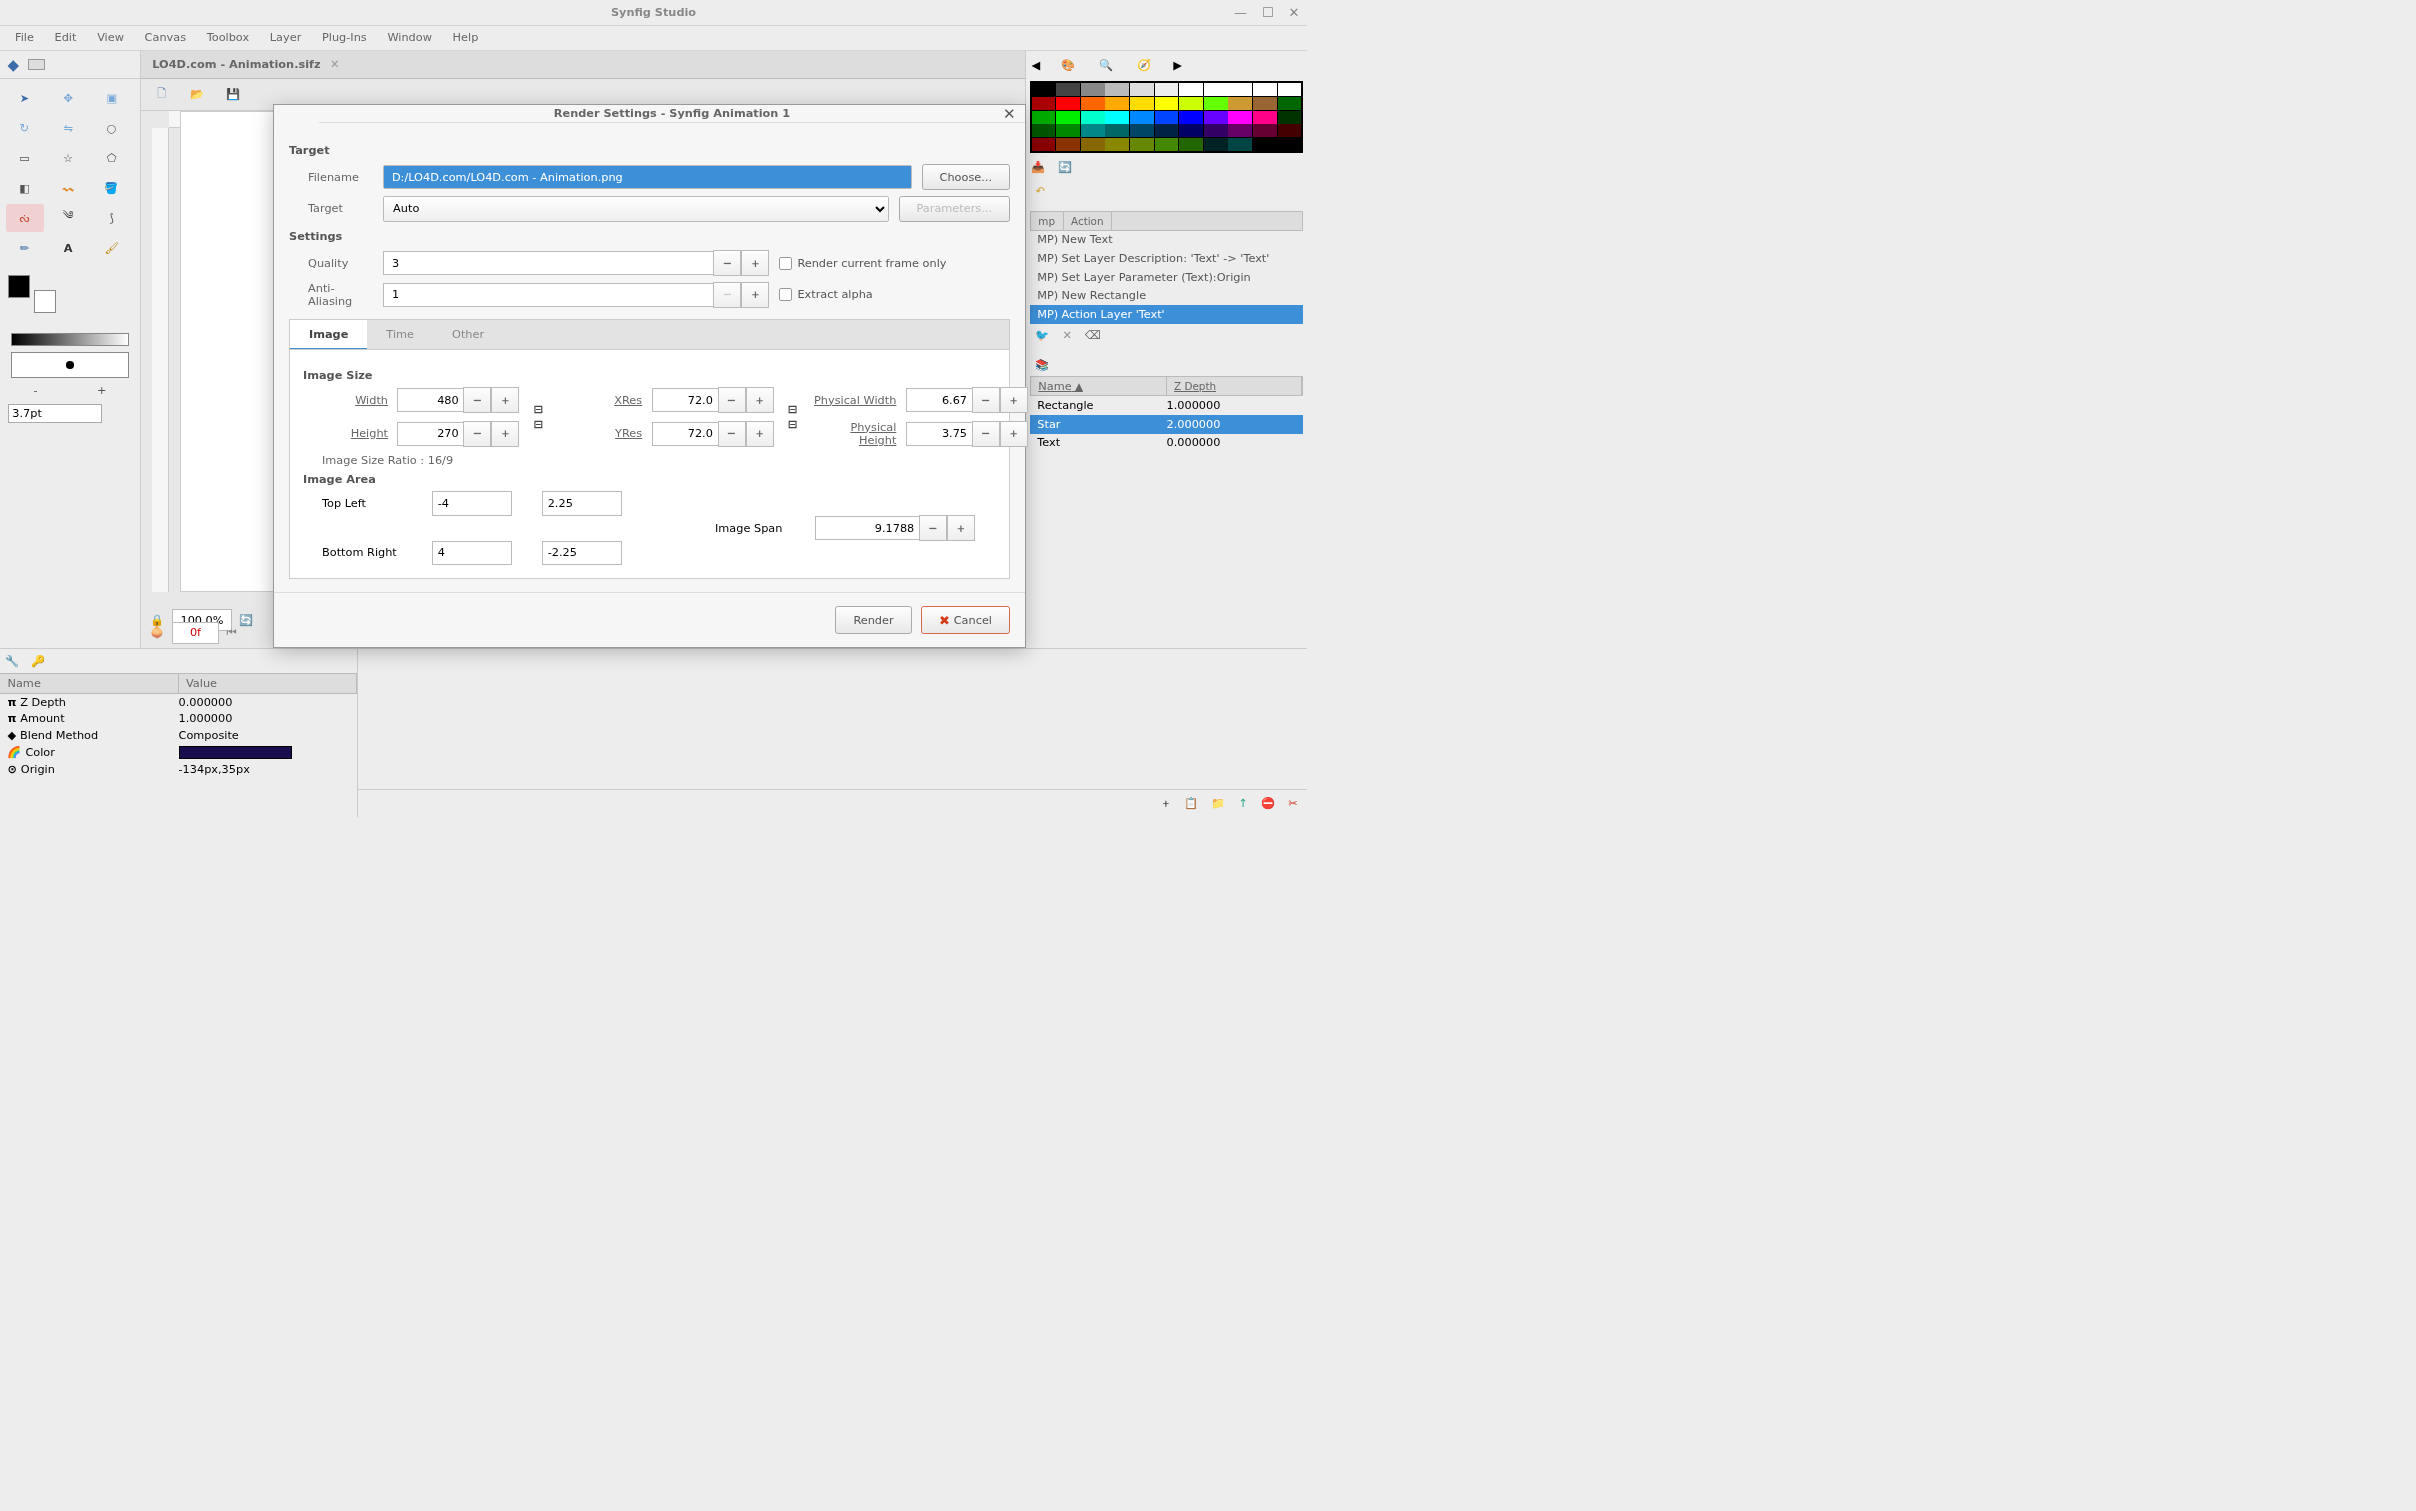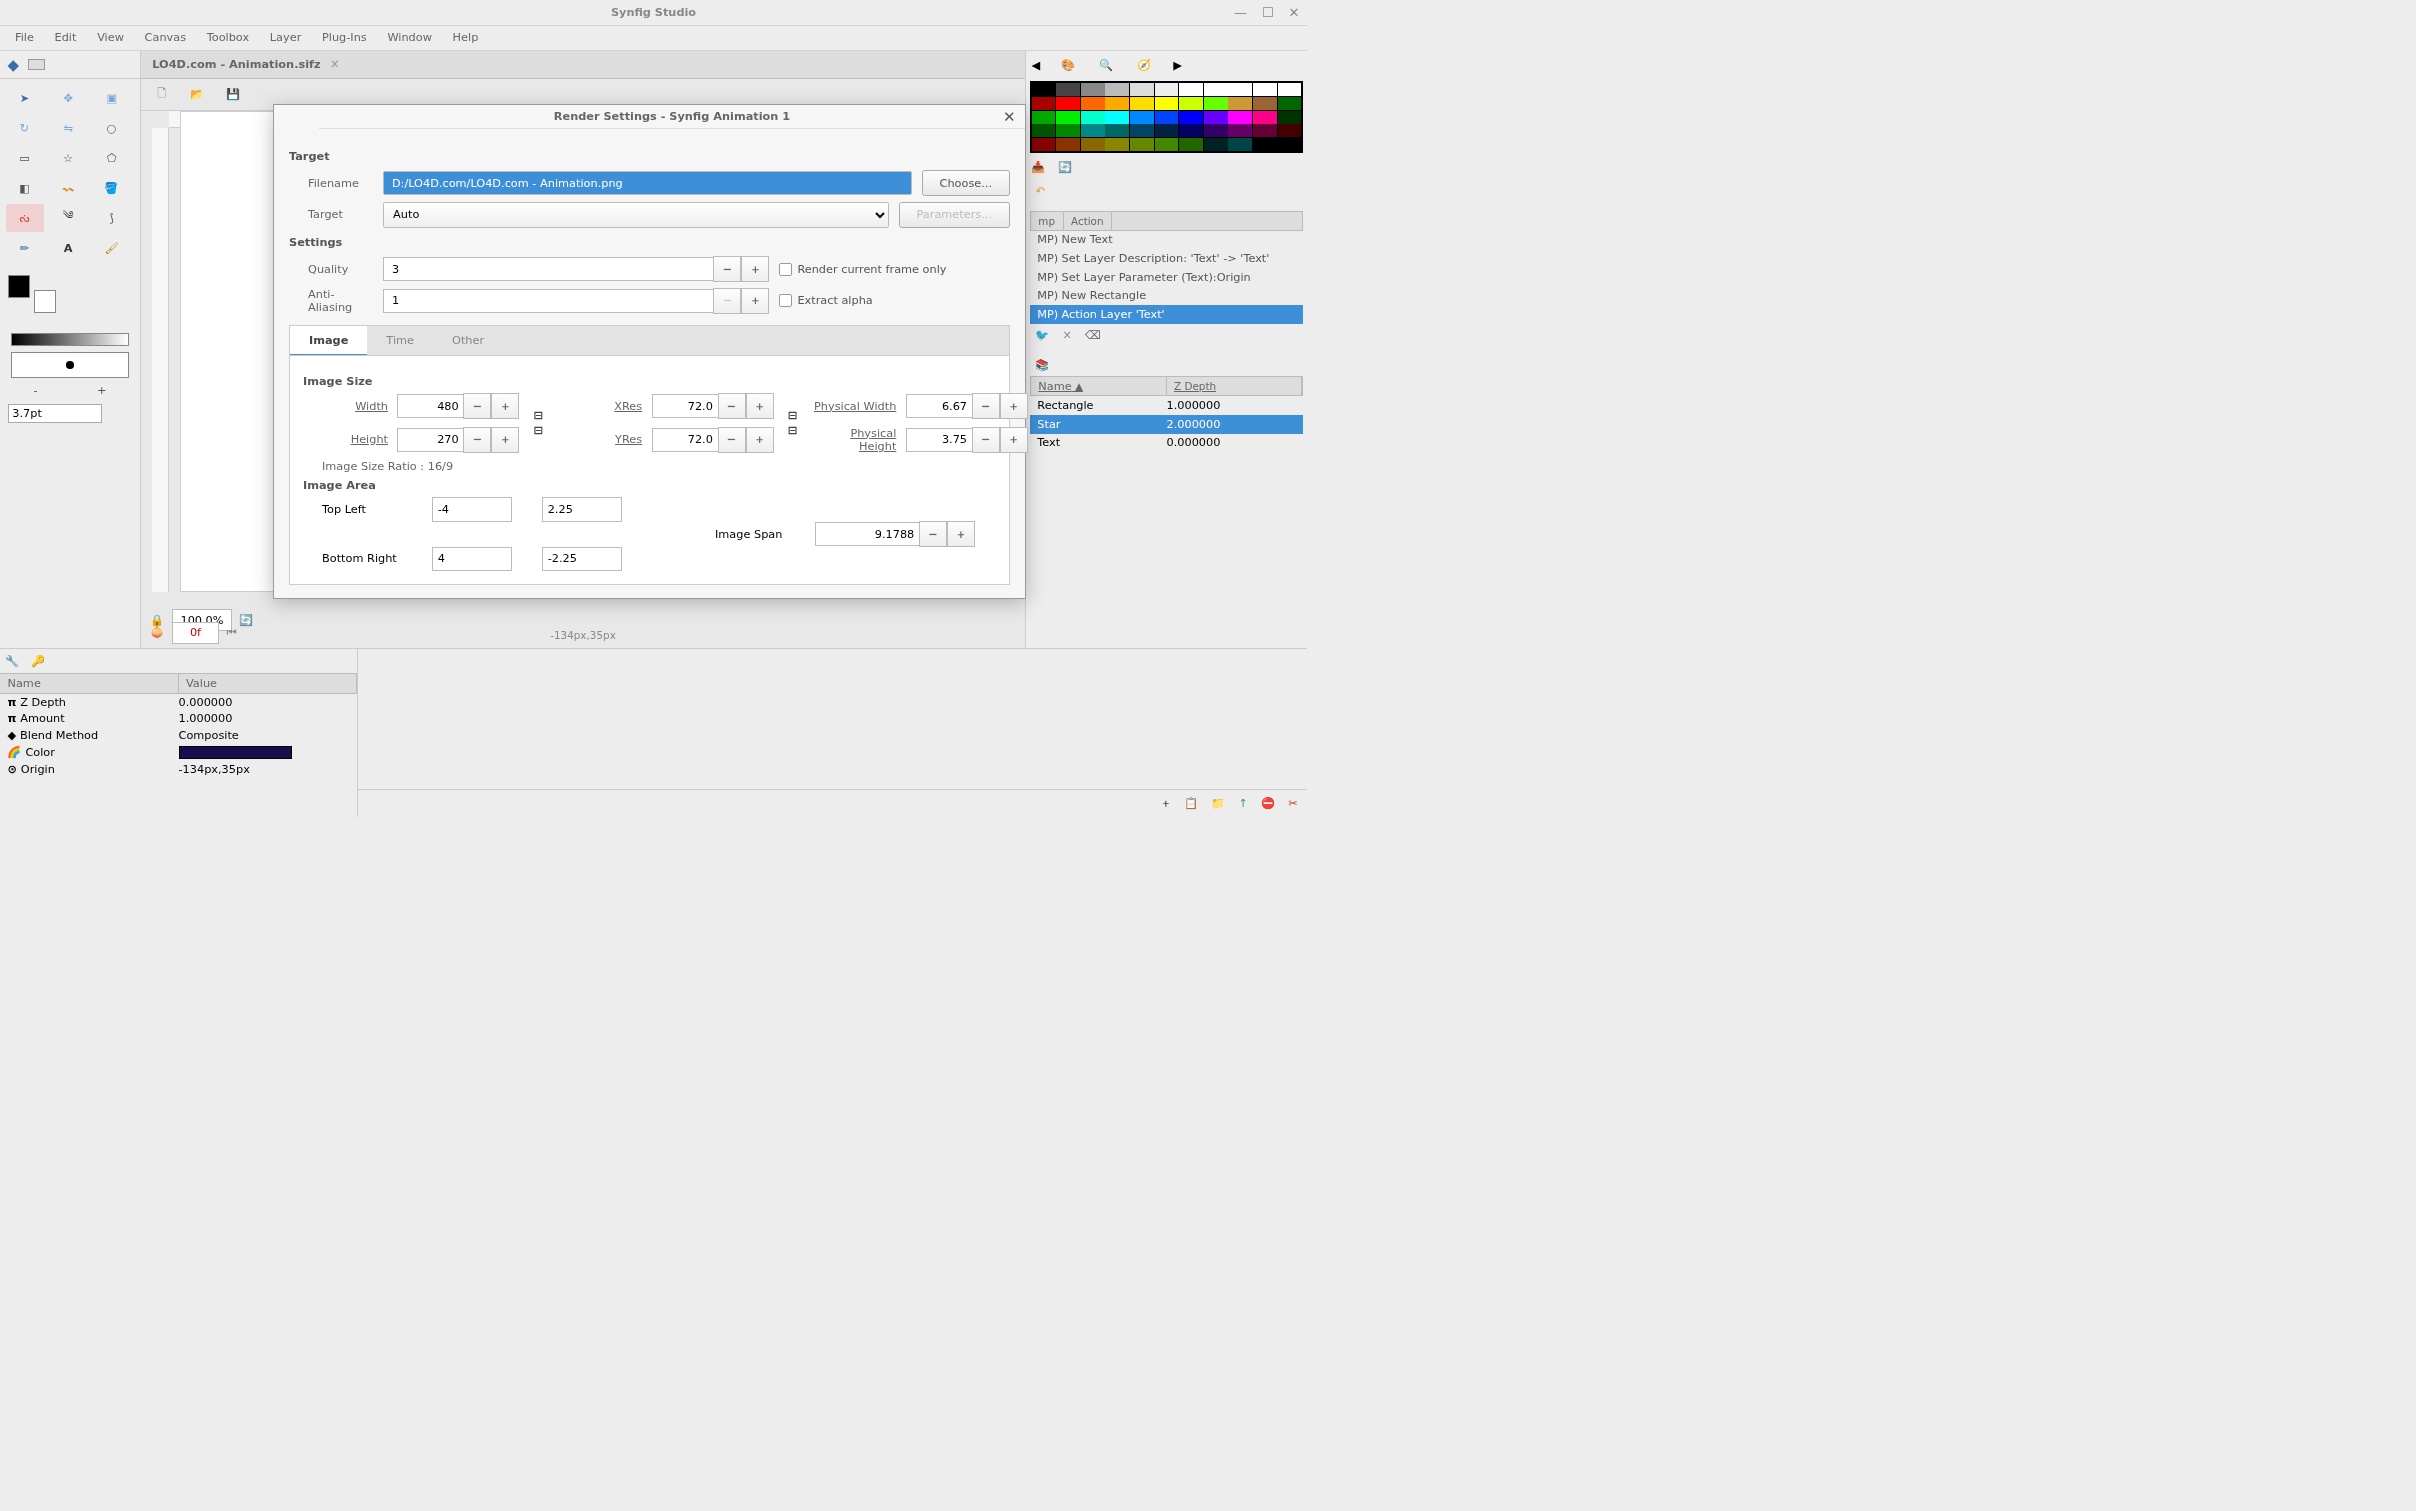--- a/index.html
+++ b/index.html
@@ -68,21 +68,21 @@
 .params-panel .phdr div { padding: 2.8px 7.5px; flex: 1; color: #666; border-right: 0.9px solid #bbb; }
 .params-panel .prow { display: flex; padding: 1.9px 7.5px; align-items: center; }
 .params-panel .prow .pname { flex: 1; display: flex; align-items: center; gap: 3.8px; }
 .params-panel .prow .pval { flex: 1; }
 .colorchip { width: 113px; height: 13px; background: #1a0d4d; border: 1.9px solid #000; }
 .timeline-panel { flex: 1; position: relative; }
 .bottom-toolbar { position: absolute; bottom: 0; left: 0; right: 0; height: 28px; border-top: 0.9px solid #ccc; display: flex; align-items: center; gap: 13px; padding: 0 9.4px; justify-content: flex-end; }
 
 
 .dialog { position: absolute; left: 273px; top: 104px; width: 753px; background: #f6f6f6; border: 0.9px solid #999; box-shadow: 0 3.8px 19px rgba(0,0,0,0.25); z-index: 100; }
-.dialog .dtitle { height: 24px; display: flex; align-items: center; justify-content: center; position: relative; border-bottom: 0.9px solid #ddd; color: #666; font-weight: 600; margin-left: 45px; }
+.dialog .dtitle { height: 18px; display: flex; align-items: center; justify-content: center; position: relative; border-bottom: 0.9px solid #ddd; color: #666; font-weight: 600; margin-left: 45px; }
 .dialog .dclose { position: absolute; right: 9.4px; font-size: 15px; color: #555; cursor: pointer; }
 .dialog .dbody { padding: 13px 15px; }
 .dialog .section-title { font-weight: 700; color: #555; margin: 7.5px 0; }
 .dialog .form-row { display: flex; align-items: center; gap: 9.4px; margin: 5.6px 0; }
 .dialog .form-row label { width: 85px; color: #666; text-align: left; padding-left: 19px; }
 .dialog .form-row input[type=text] { flex: 1; padding: 4.7px 7.5px; border: 0.9px solid #bbb; border-radius: 1.9px; background: #fff; }
 .dialog .form-row input.sel { background: #3d8fd8; color: #fff; }
 .dialog .form-row select { flex: 1; padding: 4.7px; border: 0.9px solid #bbb; border-radius: 1.9px; background: linear-gradient(#fff, #eee); }
 .dialog button { padding: 5.6px 17px; border: 0.9px solid #aaa; border-radius: 2.8px; background: linear-gradient(#fdfdfd, #e8e8e8); color: #555; cursor: pointer; }
 .dialog button:disabled { color: #bbb; }
@@ -539,14 +539,21 @@
             </div>
           </div>
 
         <label style="text-align:left;padding-left:19px;">Bottom Right</label>
         <input class="smallinput" value="4" style="">
         <input class="smallinput" value="-2.25" style="">
         <div></div>
       </div>
     </div>
   </div>
+  <div class="footer">
+    <button>Render</button>
+    <button class="cancel-btn">
+        <span class="xicon">✖</span>
+        <span>Cancel</span>
+      </button>
+  </div>
 </div>
 
 
 </body></html>

